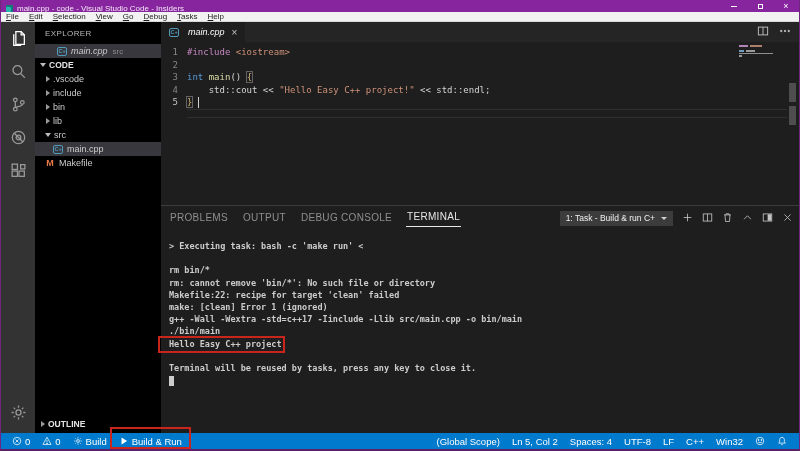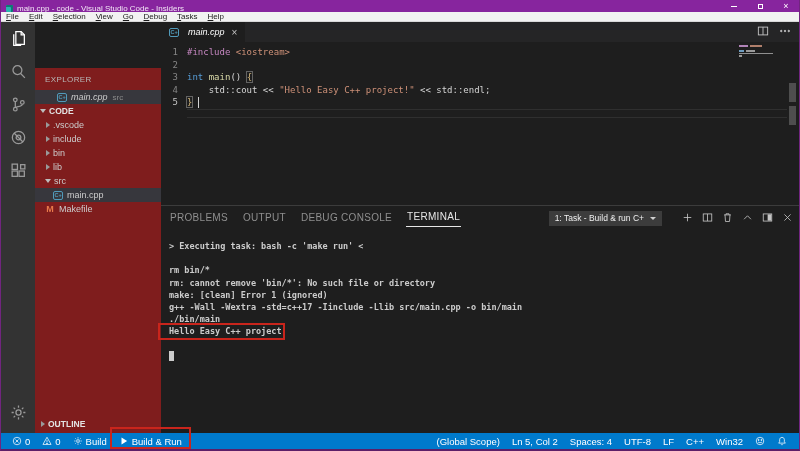--- a/index.html
+++ b/index.html
@@ -26,22 +26,22 @@
   .menu-item u { text-decoration:underline; }
 
   
   .activitybar { position:absolute; left:0; top:22px; width:34px; bottom:16px; background:#333333; }
   .ab-item { width:34px; height:33px; display:flex; align-items:center; justify-content:center; color:#9a9a9a; }
   .ab-item.active { color:#ffffff; }
   .ab-bottom { position:absolute; bottom:4px; left:0; width:34px; }
   .ab-item svg { width:17px; height:17px; }
 
   
-  .sidebar { position:absolute; left:34px; top:22px; width:126px; bottom:16px; background:#7f1d1d;
-    color:#cccccc; font-size:9px;margin-top:46px; }
+  .sidebar { position:absolute; left:34px; top:22px; width:126px; bottom:16px; background:#000000;
+    color:#cccccc; font-size:9px; }
   .sb-title { height:22px; line-height:24px; padding-left:10px; font-size:8px; letter-spacing:.4px; color:#b8b8b8; }
   .section-header { height:14px; display:flex; align-items:center; font-weight:bold; font-size:8.5px; color:#e4e4e4; padding-left:3px; }
   .row { height:14px; display:flex; align-items:center; white-space:nowrap; }
   .row.selected { background:#37373d; }
   .row .detail { color:#8a8a8a; margin-left:5px; font-size:8px; }
   .row .fname.italic { font-style:italic; }
   .tri-right { width:0; height:0; border-left:4px solid #9a9a9a; border-top:3px solid transparent; border-bottom:3px solid transparent; margin:0 3px; flex:none; }
   .tri-down { width:0; height:0; border-top:4px solid #bdbdbd; border-left:3px solid transparent; border-right:3px solid transparent; margin:0 3px 0 2px; flex:none; }
   .cpp-badge { flex:none; width:10px; height:9px; border:1px solid #519aba; color:#519aba; border-radius:2px;
     font-size:5.5px; font-weight:bold; display:flex; align-items:center; justify-content:center; margin-right:4px; }
@@ -73,21 +73,21 @@
   .minimap { position:absolute; left:578px; top:3px; width:42px; }
   .mm-row { height:1.5px; margin-bottom:1px; display:flex; gap:2px; }
   .mm-seg { height:1.5px; }
   .scroll-thumb { position:absolute; width:7px; background:#4e4e4e; right:3px; }
 
   
   .panel { position:absolute; left:0; top:183px; right:0; bottom:0; background:#1e1e1e; border-top:1px solid #3c3c3c; }
   .panel-header { position:absolute; left:8px; top:0; right:0; height:22px; display:flex; align-items:center; }
   .panel-tab { font-size:10px; letter-spacing:.3px; color:#8f8f8f; margin-right:13px; padding:4px 1px; }
   .panel-tab.active { color:#e7e7e7; border-bottom:1px solid #e7e7e7; }
-  .panel-right { position:absolute; right:6px; top:3px; display:flex; align-items:center; gap:20px; color:#c5c5c5; }
+  .panel-right { position:absolute; right:6px; top:3px; display:flex; align-items:center; gap:9px; color:#c5c5c5; }
   .term-picker { background:#3c3c3c; color:#f0f0f0; font-size:8.5px; height:15px; display:flex;
     align-items:center; padding:0 6px; gap:6px; }
   .caret-down { width:0; height:0; border-top:3px solid #d0d0d0; border-left:3px solid transparent; border-right:3px solid transparent; }
   .panel-right svg { width:11px; height:11px; }
 
   .terminal { position:absolute; left:8px; top:34px; right:10px; bottom:4px;
     font-family:"DejaVu Sans Mono", monospace; font-size:8.5px; font-weight:bold; color:#cccccc; }
   .term-line { height:12.2px; line-height:12.2px; white-space:pre; }
   .term-line.hl { position:relative; }
   .term-line.hl .red-frame { position:absolute; left:-11px; top:-2px; width:127px; height:17px;
@@ -343,25 +343,27 @@
                   <line x1="12.5" y1="3.5" x2="3.5" y2="12.5"></line>
                 </svg></span>
             </div>
         </div>
       </div>
       <div class="terminal" id="terminal">
           <div class="term-line">&gt; Executing task: bash -c 'make run' &lt;</div>
           <div class="term-line">&nbsp;</div>
           <div class="term-line">rm bin/*</div>
           <div class="term-line">rm: cannot remove 'bin/*': No such file or directory</div>
+          <div class="term-line">Makefile:22: recipe for target 'clean' failed</div>
           <div class="term-line">make: [clean] Error 1 (ignored)</div>
           <div class="term-line">g++ -Wall -Wextra -std=c++17 -Iinclude -Llib src/main.cpp -o bin/main</div>
           <div class="term-line">./bin/main</div>
           <div class="term-line hl">Hello Easy C++ project!<span class="red-frame"></span></div>
           <div class="term-line">&nbsp;</div>
+          <div class="term-line">Terminal will be reused by tasks, press any key to close it.</div>
           <div class="term-line"><span class="term-cursor"></span></div>
         </div>
     </div>
   </div>
 
   <div class="statusbar">
     <div class="sb-left" id="sb-left">
         <div class="sb-item">
           <span style="display:flex">
             <svg viewBox="0 0 16 16" fill="none" stroke="currentColor" stroke-width="1.2">

